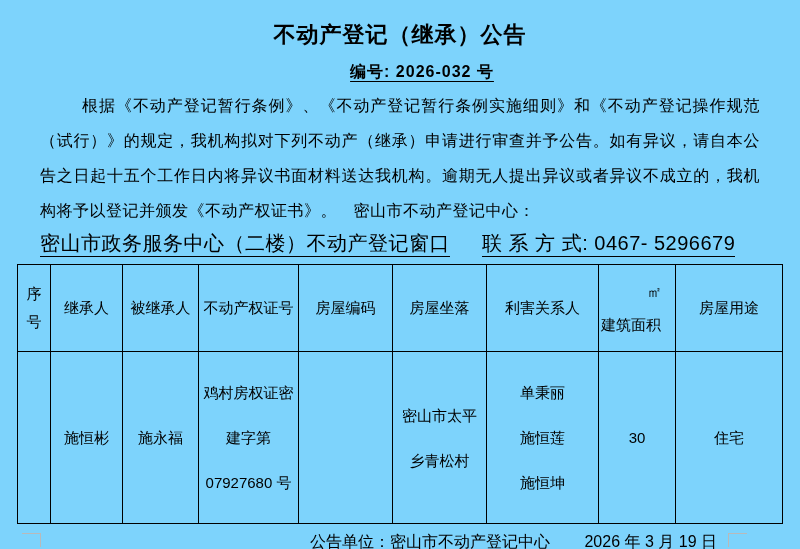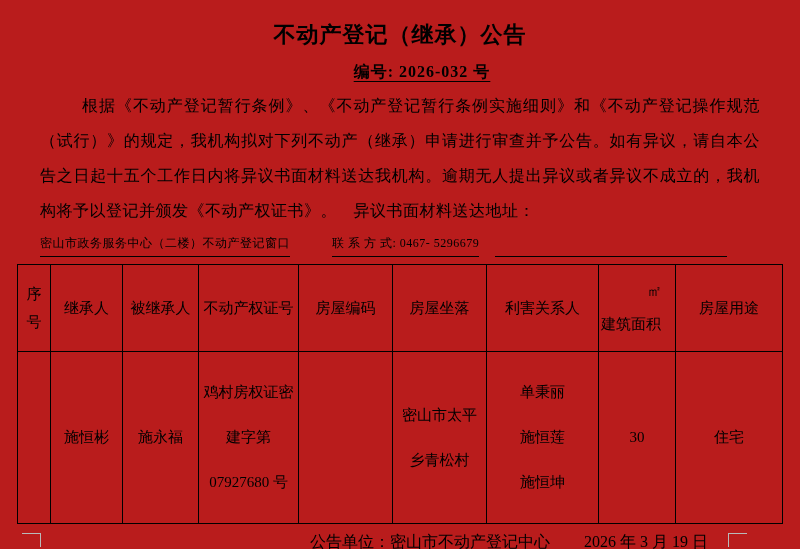--- a/index.html
+++ b/index.html
@@ -1,31 +1,31 @@
 <!DOCTYPE html>
 <html><head>
 <meta charset="utf-8">
 <style>
   html,body{margin:0;padding:0;background:#fff;}
   .page{
-    position:relative;width:800px;height:549px;background:#b91c1c;color:#000;
-    font-family:Liberation Serif, serif;overflow:hidden;
+    position:relative;width:800px;height:549px;background:#7dd3fc;color:#000;
+    font-family:Liberation Sans, sans-serif;overflow:hidden;
   }
   .title{
     padding-top:20px;text-align:center;font-size:22px;font-weight:bold;
     letter-spacing:1px;line-height:30px;
   }
   .docno{text-align:center;margin-top:12px;font-size:16px;font-weight:bold;padding-left:44px;}
   .docno .docno-text{text-decoration:underline;text-underline-offset:4px;letter-spacing:1px;}
   .content{padding:0 40px;}
   .para{
     margin-top:5px;font-size:16px;line-height:35px;text-align:justify;
     text-indent:42px;letter-spacing:0.5px;
   }
-  .addr{display:flex;align-items:flex-end;margin-top:4px;font-size:12px;line-height:22px;gap:16px;}
+  .addr{display:flex;align-items:flex-end;margin-top:4px;font-size:20px;line-height:22px;gap:16px;}
   .u{border-bottom:1px solid #000;padding-bottom:2px;white-space:nowrap;letter-spacing:0.5px;}
   .addr-gap{width:10px;}
   .addr-ext{flex:1;margin-right:33px;height:11px;border-bottom:1px solid #000;}
   table.announce{
     border-collapse:collapse;table-layout:fixed;margin:7px 0 0 17px;width:765px;
     font-size:15px;
   }
   .announce th,.announce td{
     border:1px solid #000;text-align:center;vertical-align:middle;
     padding:0;font-weight:normal;overflow:hidden;
@@ -49,21 +49,21 @@
 
 <div class="page">
 
   <div class="title">不动产登记（继承）公告</div>
 
   <div class="docno">
     <span class="docno-text">编号: 2026-032 号</span>
   </div>
 
   <div class="content">
-    <div class="para">根据《不动产登记暂行条例》、《不动产登记暂行条例实施细则》和《不动产登记操作规范（试行）》的规定，我机构拟对下列不动产（继承）申请进行审查并予公告。如有异议，请自本公告之日起十五个工作日内将异议书面材料送达我机构。逾期无人提出异议或者异议不成立的，我机构将予以登记并颁发《不动产权证书》。　异议书面材料送达地址：</div>
+    <div class="para">根据《不动产登记暂行条例》、《不动产登记暂行条例实施细则》和《不动产登记操作规范（试行）》的规定，我机构拟对下列不动产（继承）申请进行审查并予公告。如有异议，请自本公告之日起十五个工作日内将异议书面材料送达我机构。逾期无人提出异议或者异议不成立的，我机构将予以登记并颁发《不动产权证书》。　密山市不动产登记中心：</div>
     <div class="addr">
       <span class="u">密山市政务服务中心（二楼）不动产登记窗口</span>
       <span class="addr-gap"></span>
       <span class="u">联 系 方 式: 0467- 5296679</span>
       <span class="addr-ext"></span>
     </div>
   </div>
 
   <table class="announce">
     <colgroup>

